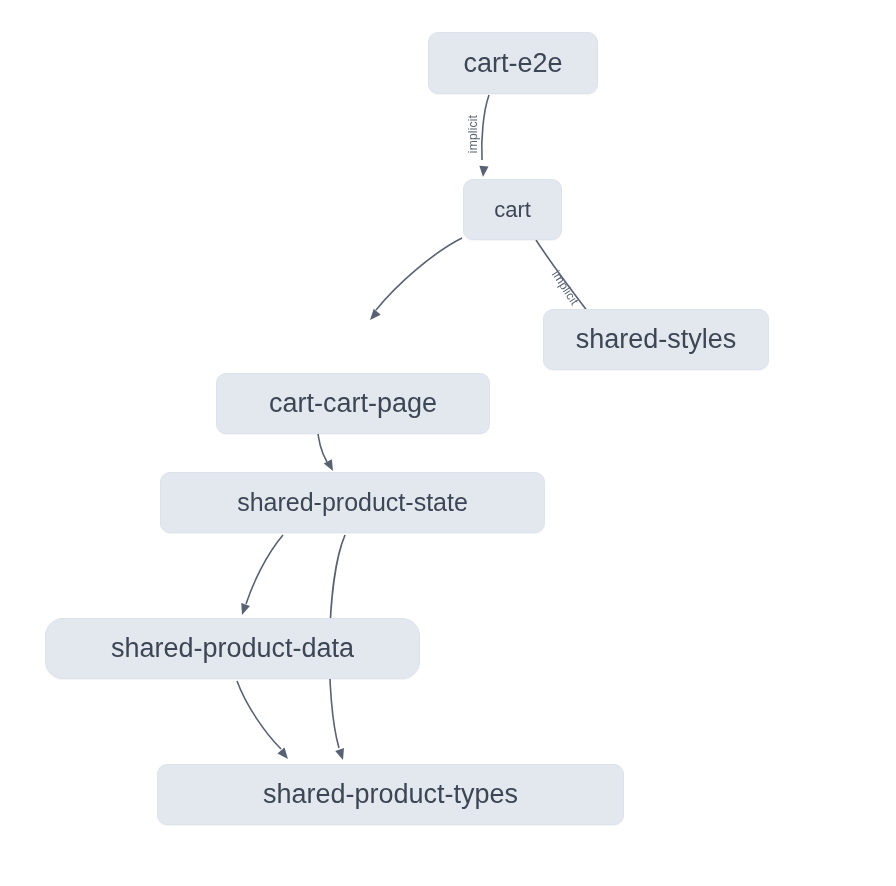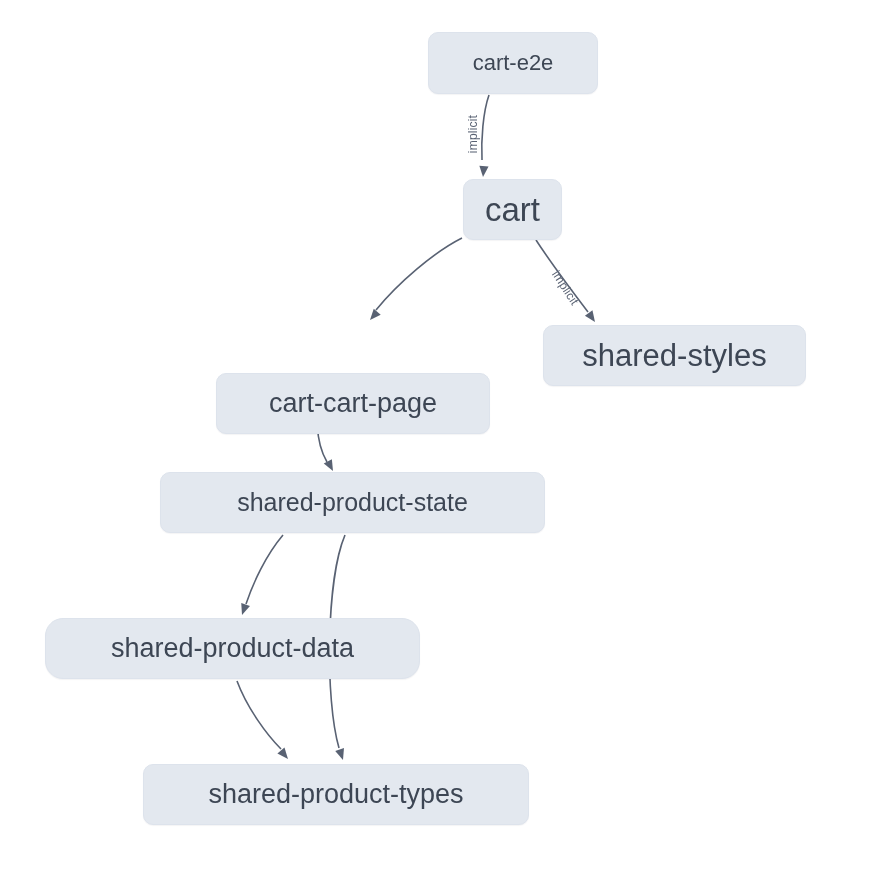--- a/index.html
+++ b/index.html
@@ -89,35 +89,35 @@
       <g>
         <path class="edge-path" d="M 345 535 C 326 580 325 700 339 748"></path>
         <path class="edge-head" d="M 0 0 L -11 -4.6 L -11 4.6 Z" transform="translate(343,760) rotate(72)"></path>
       </g>
       <g>
         <path class="edge-path" d="M 237 681 C 247 708 267 735 281 749"></path>
         <path class="edge-head" d="M 0 0 L -11 -4.6 L -11 4.6 Z" transform="translate(288,759) rotate(50)"></path>
       </g>
     </svg>
   <div id="nodes-layer">
-      <div class="node" style="left: 428px; top: 32px; width: 170px; height: 62px; font-size: 22px;">
+      <div class="node" style="left: 428px; top: 32px; width: 170px; height: 62px; font-size: 27px;">
         <span class="node-label">cart-e2e</span>
       </div>
-      <div class="node" style="left: 463px; top: 179px; width: 99px; height: 61px; font-size: 33px;">
+      <div class="node" style="left: 463px; top: 179px; width: 99px; height: 61px; font-size: 22px;">
         <span class="node-label">cart</span>
       </div>
       <div class="node" style="left: 216px; top: 325px; width: 274px; height: 61px; font-size: 27px; margin-top: 48px;">
         <span class="node-label">cart-cart-page</span>
       </div>
-      <div class="node" style="left: 543px; top: 325px; width: 263px; height: 61px; font-size: 31px;">
+      <div class="node" style="left: 543px; top: 309px; width: 226px; height: 61px; font-size: 27px;">
         <span class="node-label">shared-styles</span>
       </div>
       <div class="node" style="left: 160px; top: 472px; width: 385px; height: 61px; font-size: 25px;">
         <span class="node-label">shared-product-state</span>
       </div>
       <div class="node" style="left: 45px; top: 618px; width: 375px; height: 61px; font-size: 27px; border-radius: 18px;">
         <span class="node-label">shared-product-data</span>
       </div>
-      <div class="node" style="left: 143px; top: 764px; width: 386px; height: 61px; font-size: 27px;">
+      <div class="node" style="left: 157px; top: 764px; width: 467px; height: 61px; font-size: 27px;">
         <span class="node-label">shared-product-types</span>
       </div>
     </div>
 </div>
 
 </body></html>

